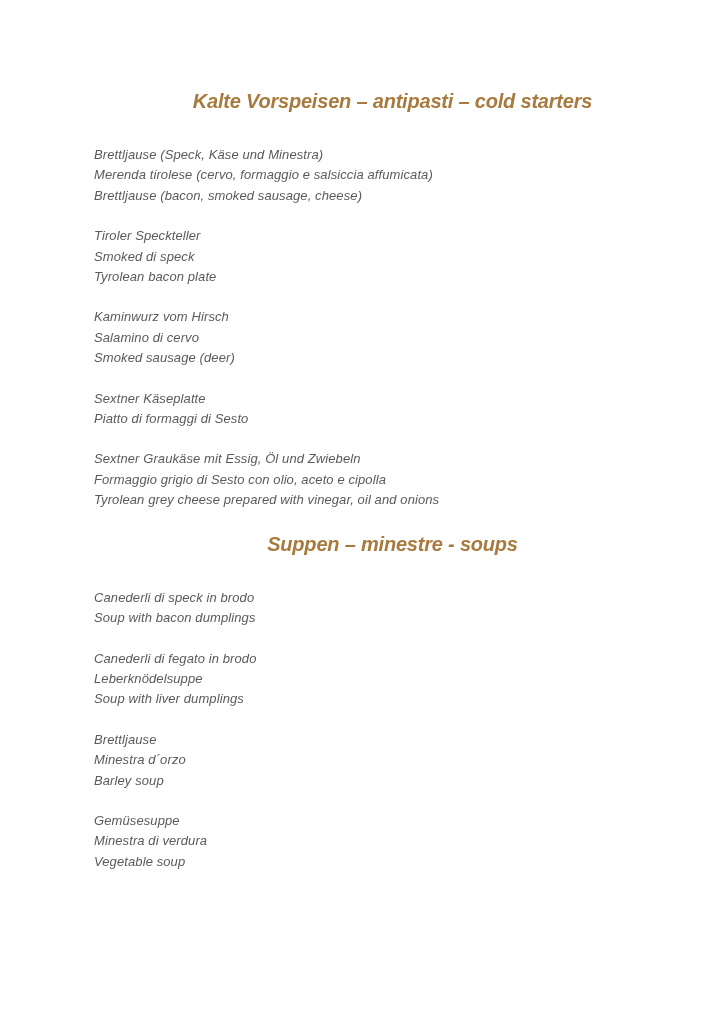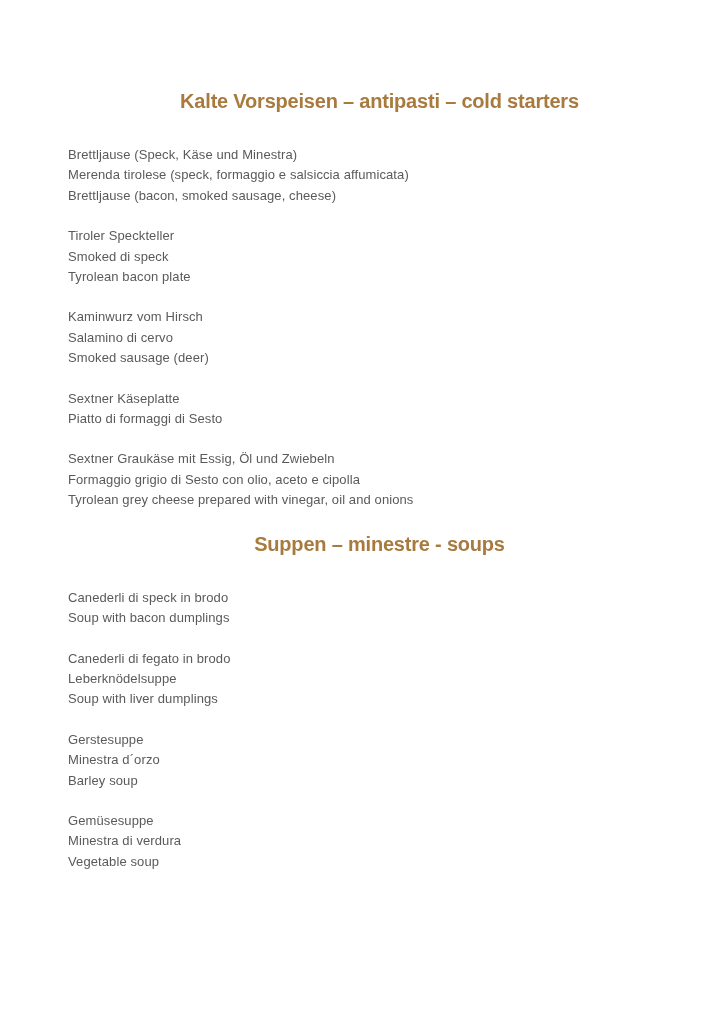--- a/index.html
+++ b/index.html
@@ -12,21 +12,22 @@
   body { font-family: "Liberation Sans", sans-serif; }
   .page {
     position: relative;
     width: 724px;
     height: 1024px;
     margin: 0 auto;
     background: var(--bg);
     overflow: hidden;
   }
   .content {
-    padding: 88px 60px 0 68px;
+    padding: 88px 60px 0 94px;
+    font-style: italic;
   }
   .section-title {
     text-align: center;
     color: var(--accent);
     font-size: 20px;
     font-weight: 700;
     letter-spacing: -0.2px;
     line-height: 26px;
     margin: 0 -27px 31px 0; 
     font-family: "Liberation Sans", sans-serif;
@@ -49,21 +50,21 @@
 <body>
 
 <div class="page">
   <div class="content">
 
     <section class="menu-section">
       <h1 class="section-title">Kalte Vorspeisen – antipasti – cold starters</h1>
 
       <div class="menu-item">
         <p class="line">Brettljause (Speck, Käse und Minestra)</p>
-        <p class="line">Merenda tirolese (speck, formaggio e salsiccia affumicata)</p>
+        <p class="line">Merenda tirolese (cervo, formaggio e salsiccia affumicata)</p>
         <p class="line">Brettljause (bacon, smoked sausage, cheese)</p>
       </div>
 
       <div class="menu-item">
         <p class="line">Tiroler Speckteller</p>
         <p class="line">Smoked di speck</p>
         <p class="line">Tyrolean bacon plate</p>
       </div>
 
       <div class="menu-item">
@@ -92,21 +93,21 @@
         <p class="line">Soup with bacon dumplings</p>
       </div>
 
       <div class="menu-item">
         <p class="line">Canederli di fegato in brodo</p>
         <p class="line">Leberknödelsuppe</p>
         <p class="line">Soup with liver dumplings</p>
       </div>
 
       <div class="menu-item">
-        <p class="line">Gerstesuppe</p>
+        <p class="line">Brettljause</p>
         <p class="line">Minestra d´orzo</p>
         <p class="line">Barley soup</p>
       </div>
 
       <div class="menu-item">
         <p class="line">Gemüsesuppe</p>
         <p class="line">Minestra di verdura</p>
         <p class="line">Vegetable soup</p>
       </div>
     </section>

